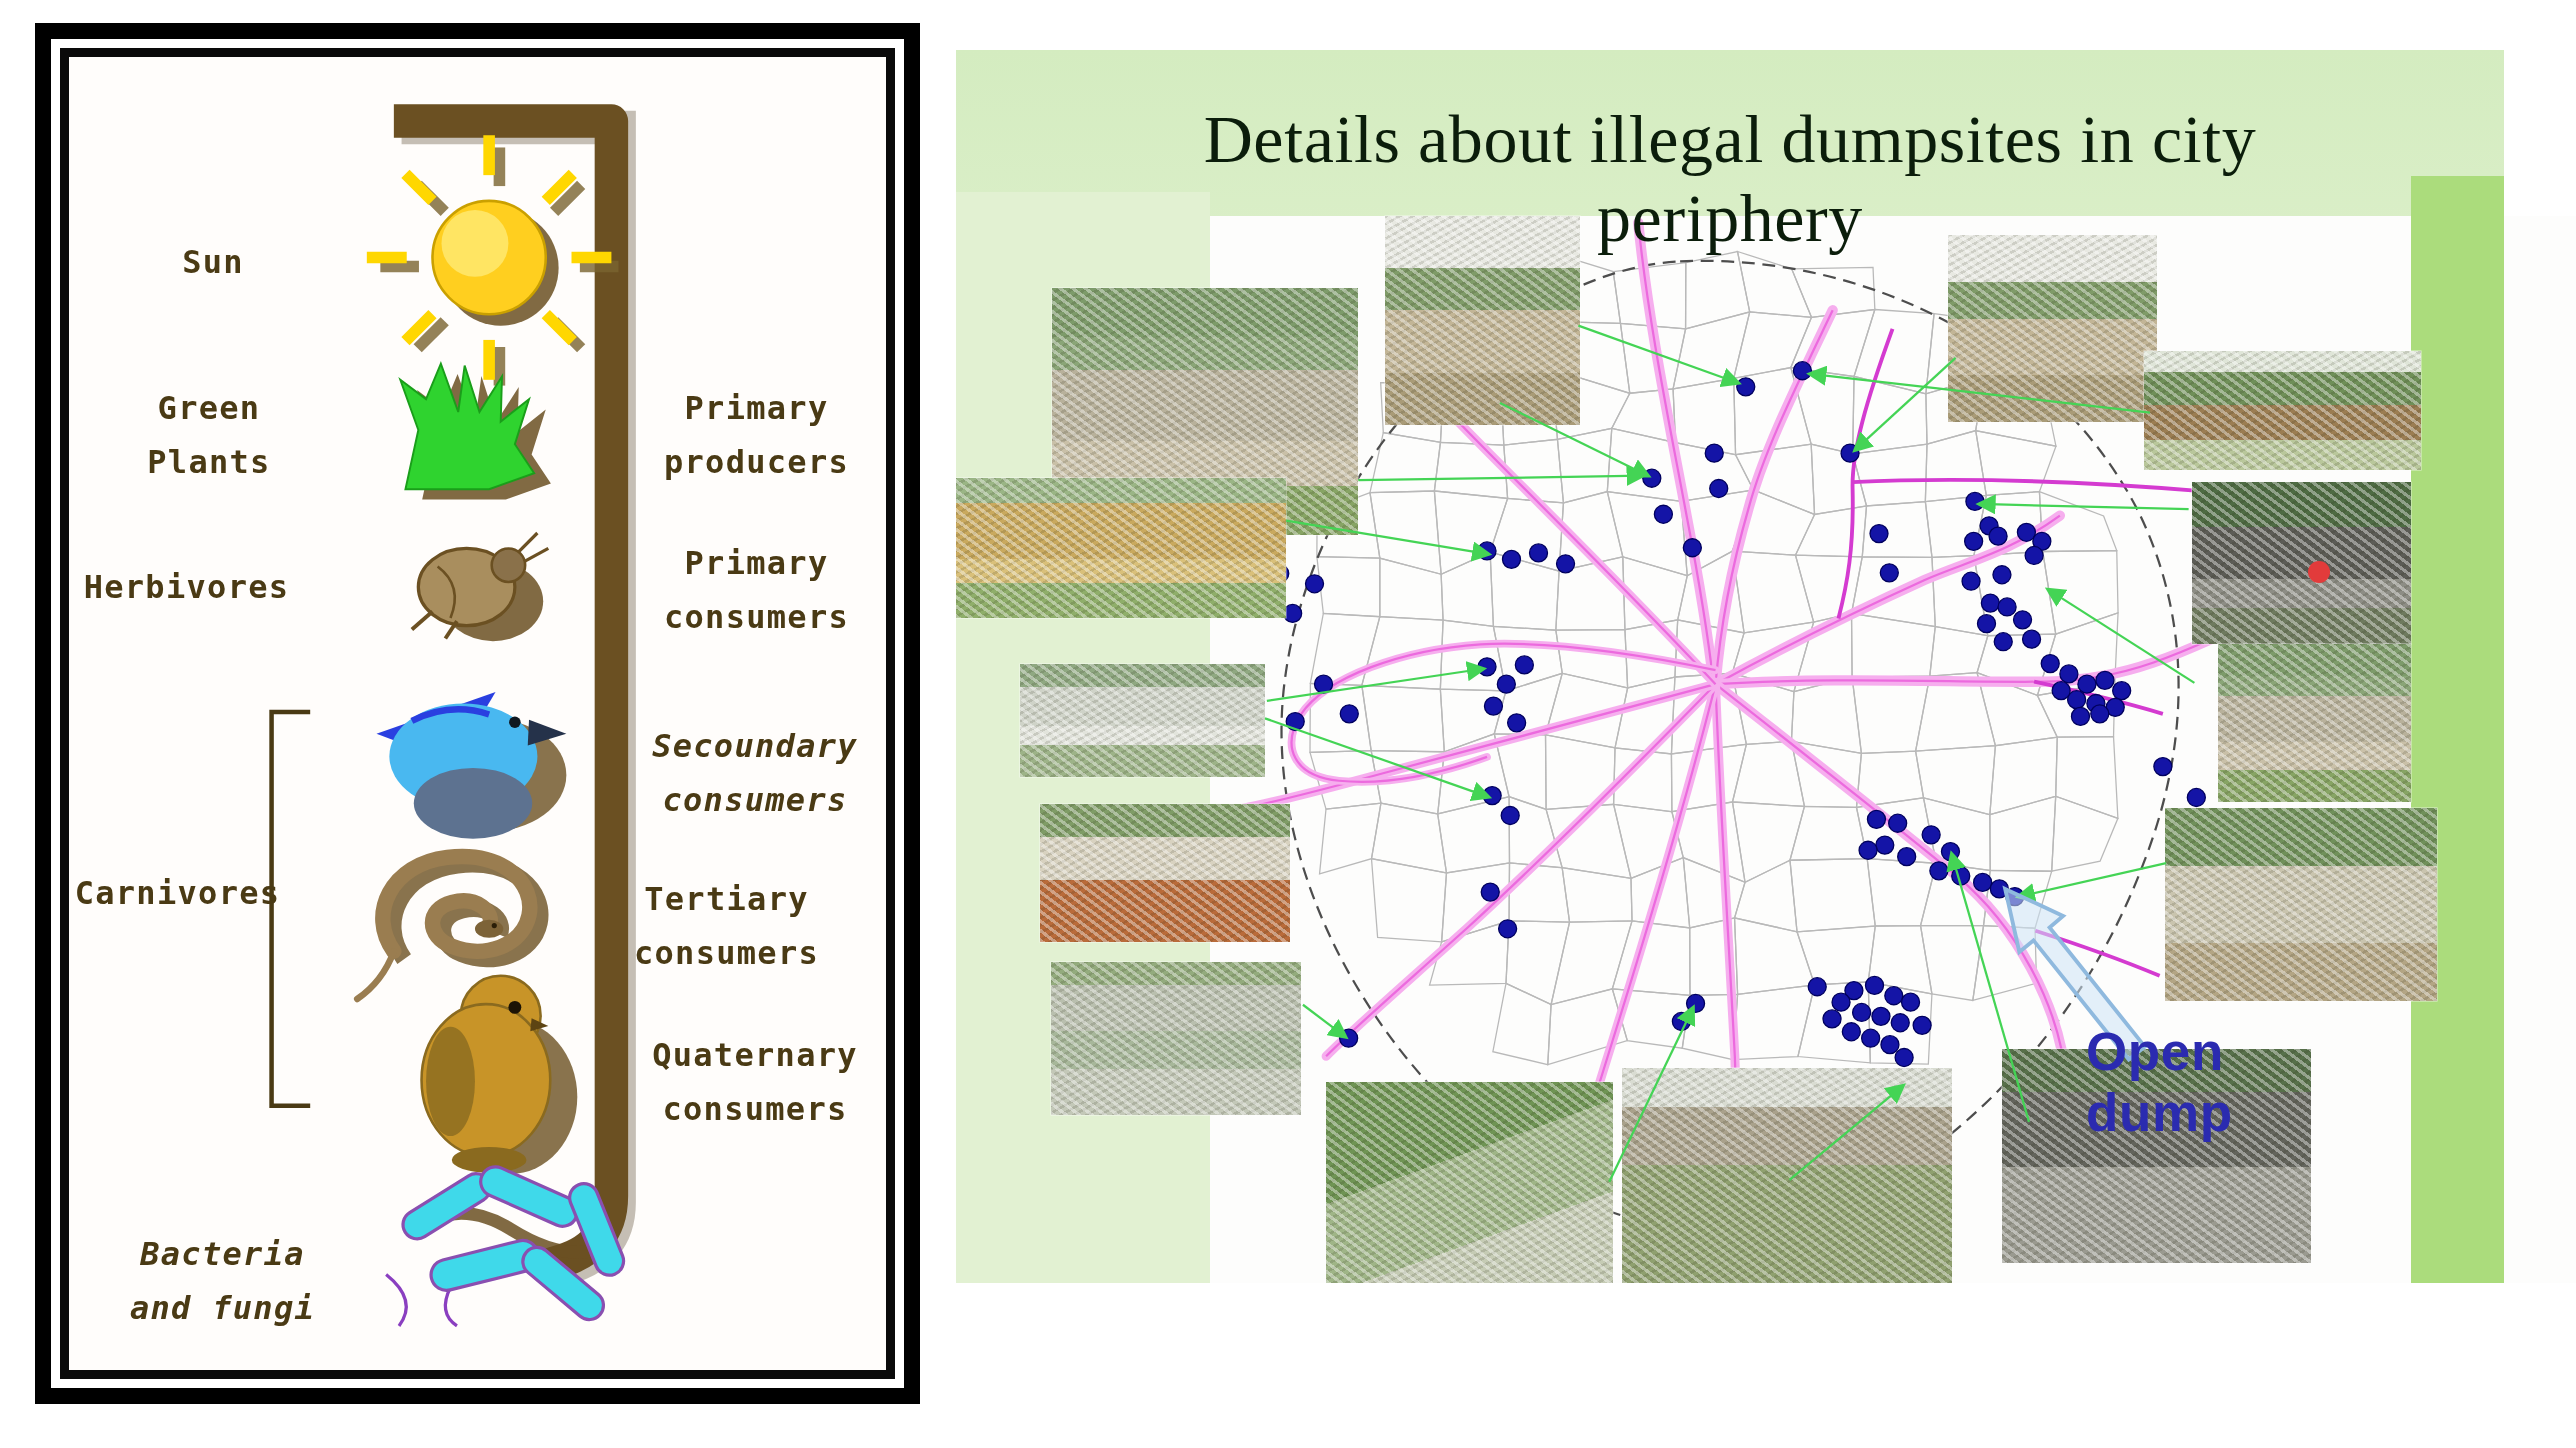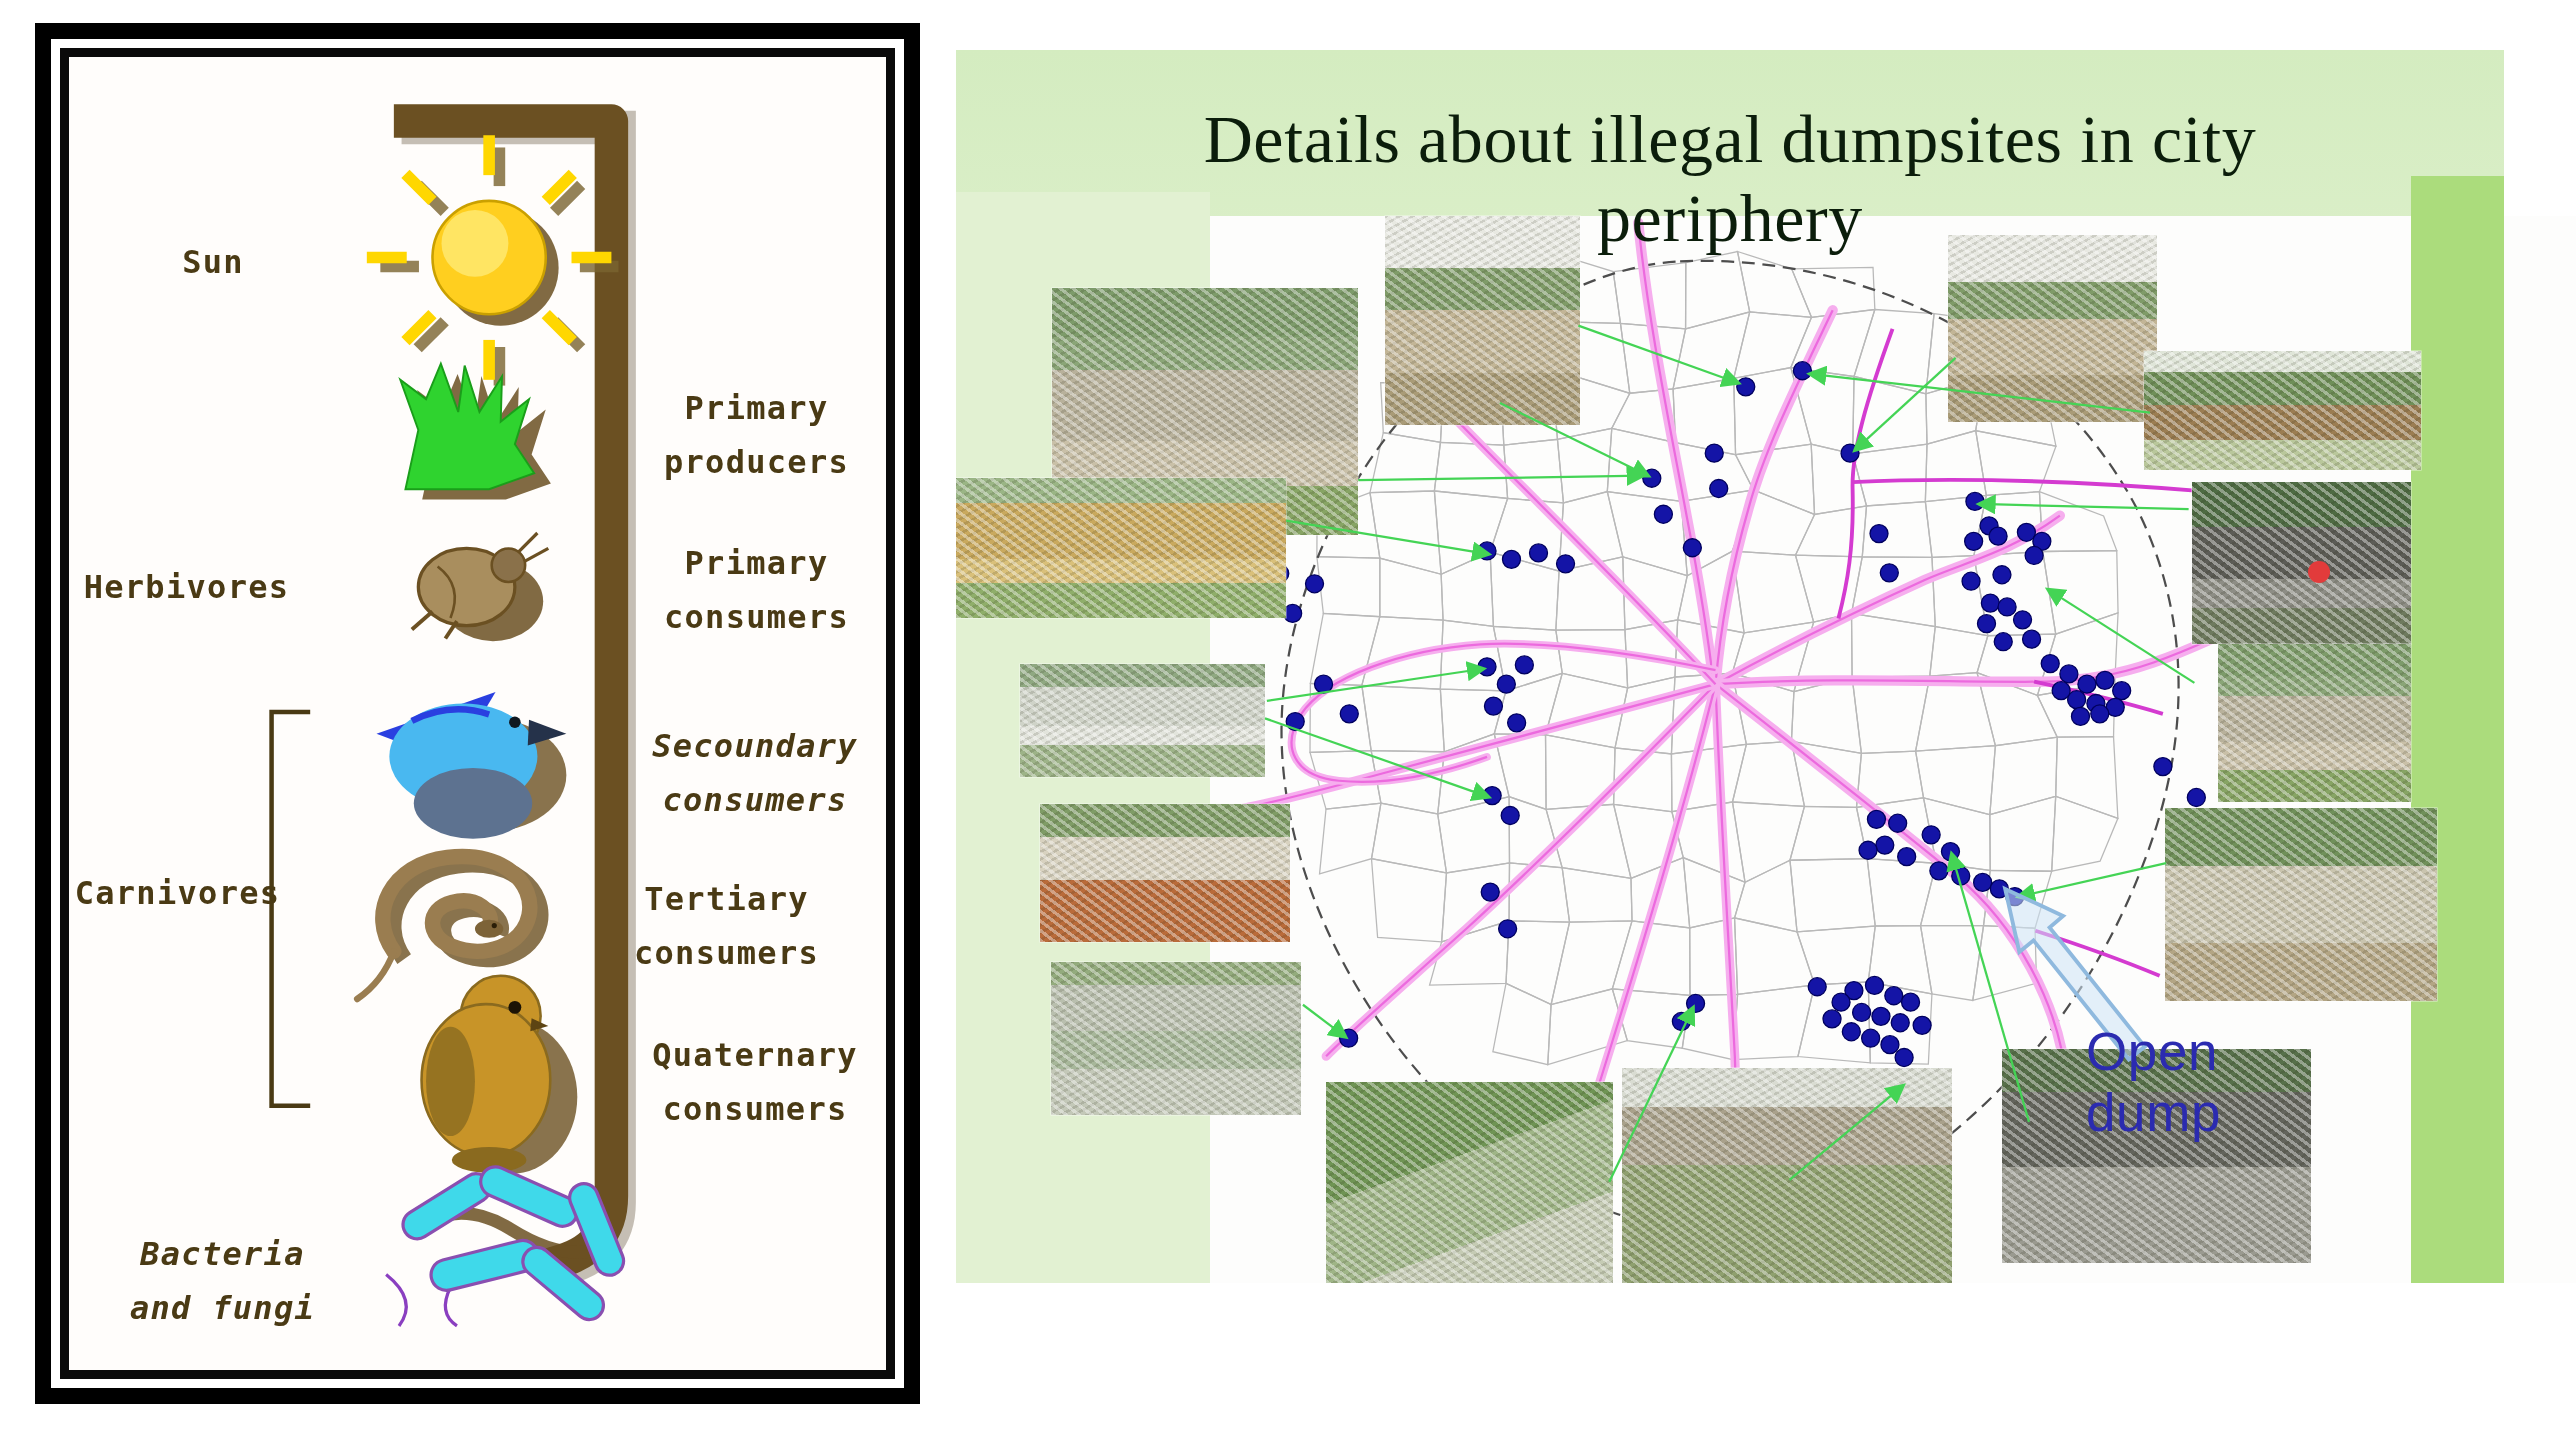--- a/index.html
+++ b/index.html
@@ -40,21 +40,21 @@
   .ph-skydirt{background:linear-gradient(180deg,#e8e9e2 0 25%,#7f9b68 25% 45%,#c2b596 45% 75%,#a99b77 75% 100%);}
   .ph-mound{background:linear-gradient(180deg,#dfe5d8 0 18%,#6f8f58 18% 45%,#9b7d52 45% 75%,#b9c79b 75% 100%);}
   .ph-dark{background:linear-gradient(180deg,#4e6b43 0 28%,#5c5c56 28% 60%,#8d8d85 60% 78%,#6e7a5e 78% 100%);}
   .ph-darkclose{background:linear-gradient(180deg,#57704a 0 20%,#63645c 20% 55%,#9a9a90 55% 100%);}
   .ph-greenslope{background:linear-gradient(160deg,#6f9454 0 40%,#9fb587 40% 70%,#c5cbb4 70% 100%);}
   .ph-building{background:linear-gradient(180deg,#d9dcd2 0 18%,#a9a18b 18% 45%,#8fa06f 45% 100%);}
   .ph-field{background:linear-gradient(180deg,#70905a 0 30%,#c9c4ae 30% 70%,#b3a584 70% 100%);}
   .red-fig{position:absolute;width:22px;height:22px;border-radius:50%;background:#e23b3b;}
 
   .open-dump{position:absolute;left:1130px;top:971px;width:270px;
-             font-family:"Liberation Sans",sans-serif;font-weight:normal;
+             font-family:"Liberation Sans",sans-serif;font-weight:bold;
              font-size:53px;color:#2b2bb0;letter-spacing:0.6px;}
 </style>
 </head>
 <body>
 
 <div class="canvas">
 
   <div class="fp-outer">
     <div class="fp-inner"></div>
   </div>
@@ -145,20 +145,22 @@
         <rect x="618" y="1852" width="152" height="44" rx="22" transform="rotate(-32 694 1874)"></rect>
         <rect x="742" y="1836" width="160" height="46" rx="23" transform="rotate(24 822 1859)"></rect>
         <rect x="852" y="1888" width="150" height="44" rx="22" transform="rotate(68 927 1910)"></rect>
         <rect x="668" y="1942" width="170" height="48" rx="24" transform="rotate(-14 753 1966)"></rect>
         <rect x="800" y="1972" width="150" height="44" rx="22" transform="rotate(40 875 1994)"></rect>
       </g>
     </g>
   </svg>
 
   <div class="fc-label" style="left:155px;top:227px;width:116px;">Sun</div>
+  <div class="fc-label" style="left:119px;top:373px;width:180px;">Green
+Plants</div>
   <div class="fc-label" style="left:77px;top:552px;width:219px;">Herbivores</div>
   <div class="fc-label" style="left:68px;top:858px;width:219px;">Carnivores</div>
   <div class="fc-label" style="left:97px;top:1219px;width:251px;font-style:italic;">Bacteria
 and fungi</div>
   <div class="fc-label" style="left:634px;top:373px;width:245px;">Primary
 producers</div>
   <div class="fc-label" style="left:634px;top:528px;width:245px;">Primary
 consumers</div>
   <div class="fc-label" style="left:628px;top:711px;width:254px;font-style:italic;">Secoundary
 consumers</div>

